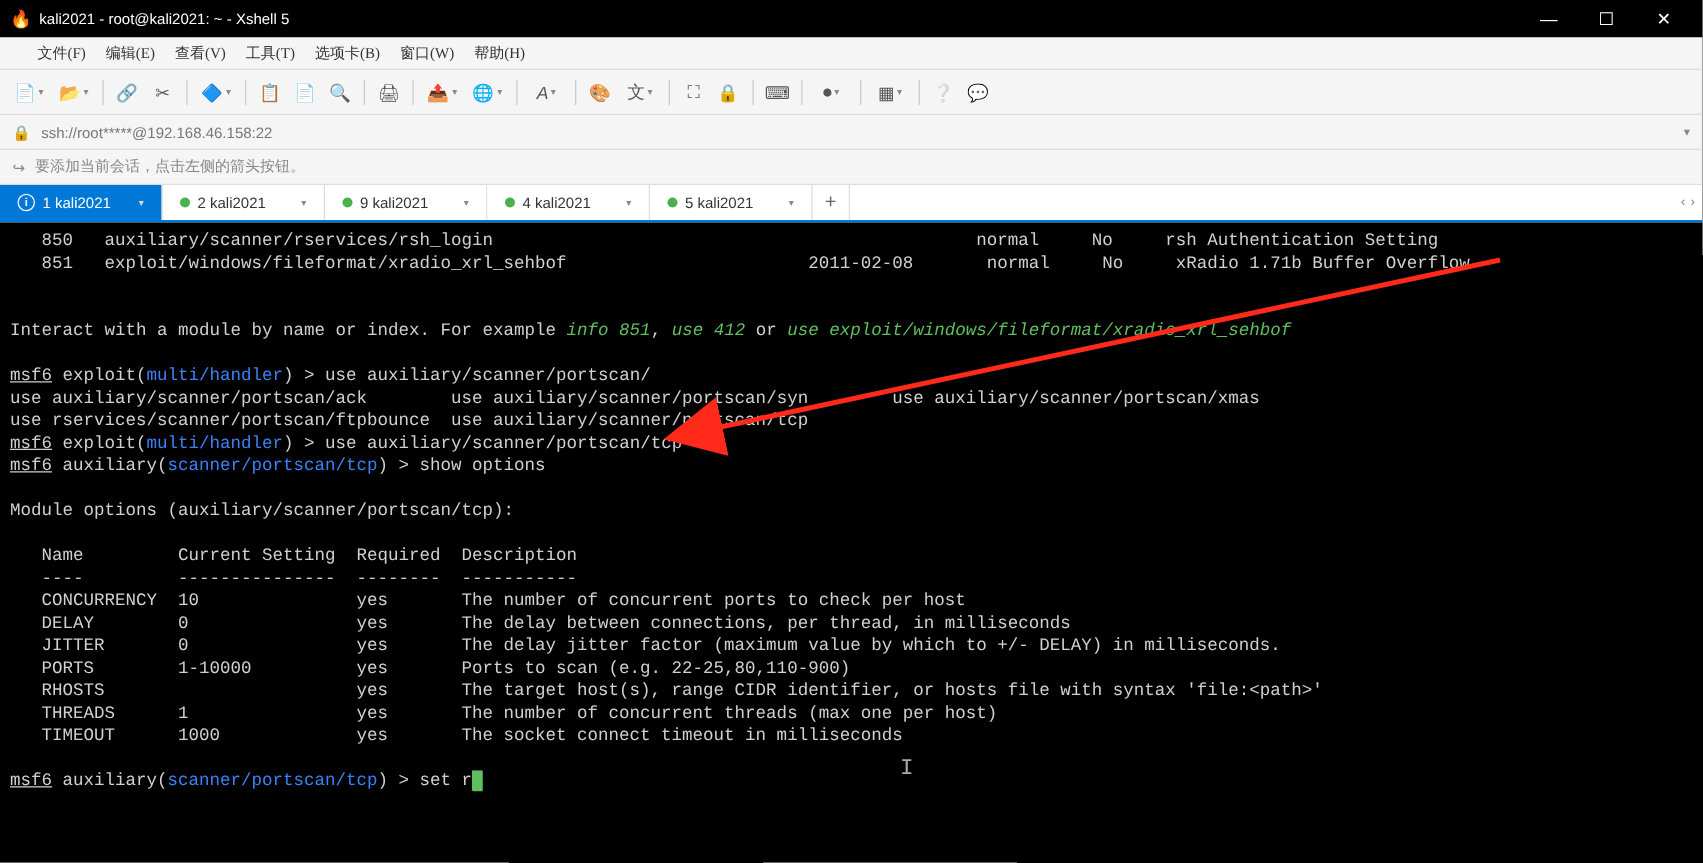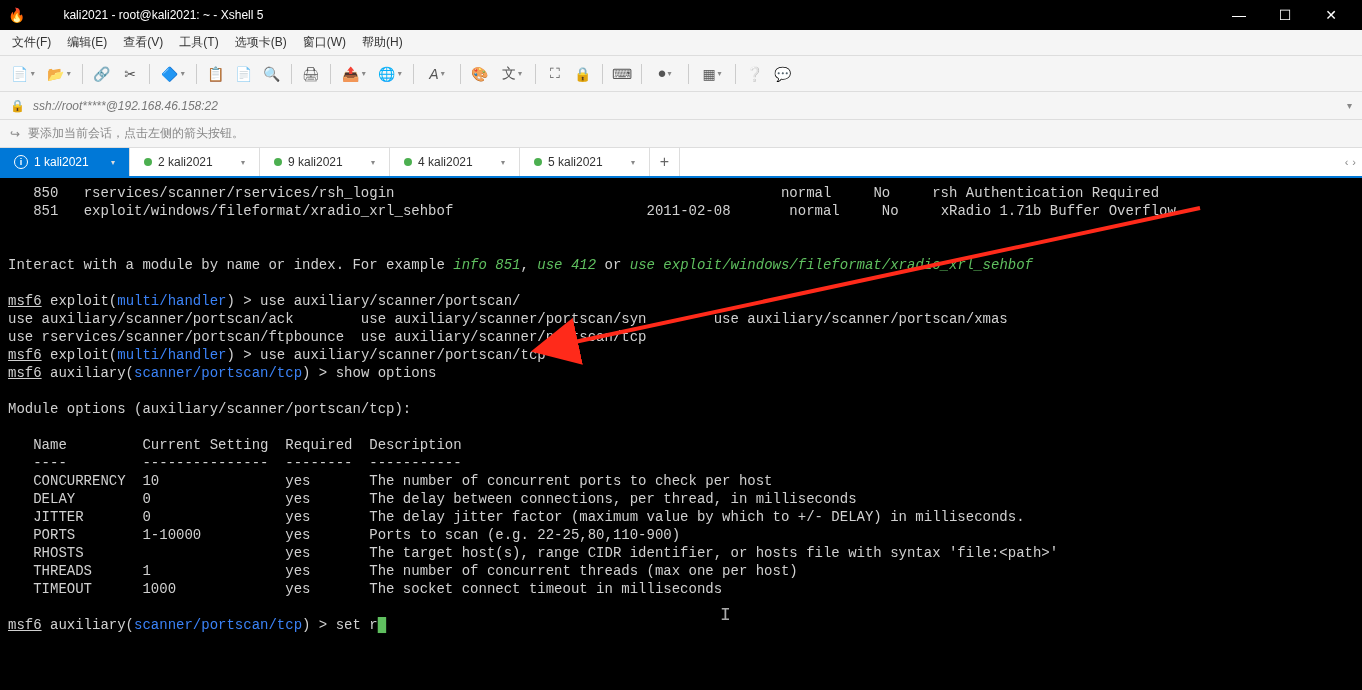--- a/index.html
+++ b/index.html
@@ -1,39 +1,39 @@
 <!DOCTYPE html>
 <html><head>
 <meta charset="utf-8">
 <style>
 * { margin: 0; padding: 0; box-sizing: border-box; }
 body { font-family: "Segoe UI", Tahoma, sans-serif; background: #fff; width: 1362px; height: 690px; overflow: hidden; position: relative; }
 
 
 .titlebar { background: #000; color: #fff; height: 30px; display: flex; align-items: center; padding: 0 8px; font-size: 12px; }
 .titlebar .icon-flame { color: #e06c3a; margin-right: 6px; font-size: 14px; }
-.titlebar .title-text { flex: 1; margin-left: 32px; }
+.titlebar .title-text { flex: 1; }
 .titlebar .win-controls { display: flex; gap: 0; }
 .titlebar .win-btn { width: 46px; height: 30px; display: flex; align-items: center; justify-content: center; color: #fff; font-size: 14px; cursor: pointer; }
 
 
-.menubar { background: #f5f5f5; height: 26px; display: flex; align-items: center; padding: 0 4px; font-size: 12px; border-bottom: 1px solid #ddd; }
+.menubar { background: #f5f5f5; height: 26px; display: flex; align-items: center; padding: 0 22px; font-size: 12px; border-bottom: 1px solid #ddd; font-family: Liberation Serif, serif; }
 .menubar .menu-item { padding: 3px 8px; cursor: pointer; color: #333; }
 
 
 .toolbar { background: #f5f5f5; height: 36px; display: flex; align-items: center; padding: 0 6px; gap: 2px; border-bottom: 1px solid #ddd; }
 .toolbar .tb-btn { width: 26px; height: 26px; display: flex; align-items: center; justify-content: center; color: #555; font-size: 14px; cursor: pointer; border-radius: 3px; }
 .toolbar .tb-btn.dd { width: 34px; }
 .toolbar .tb-sep { width: 1px; height: 20px; background: #ccc; margin: 0 4px; }
 .toolbar .dd-arrow { font-size: 8px; margin-left: 2px; color: #888; }
 
 
 .addressbar { background: #f5f5f5; height: 28px; display: flex; align-items: center; padding: 0 10px; font-size: 12px; color: #777; border-bottom: 1px solid #ddd; }
 .addressbar .lock { margin-right: 8px; }
-.addressbar .addr-text { flex: 1; font-style: italic; }
+.addressbar .addr-text { flex: 1; }
 .addressbar .addr-dd { font-size: 10px; color: #888; }
 
 
 .infobar { background: #f5f5f5; height: 28px; display: flex; align-items: center; padding: 0 10px; font-size: 12px; color: #888; border-bottom: 1px solid #ddd; }
 .infobar .info-icon { margin-right: 8px; }
 
 
 .tabstrip { background: #fff; height: 30px; display: flex; align-items: stretch; border-bottom: 2px solid #0078d7; position: relative; }
 .tab { display: flex; align-items: center; padding: 0 14px; font-size: 12px; color: #333; border-right: 1px solid #ddd; cursor: pointer; gap: 6px; min-width: 130px; background: #fff; }
 .tab.active { background: #0078d7; color: #fff; }
@@ -155,21 +155,21 @@
     <span>5 kali2021</span>
     <span class="tab-dd">▾</span>
   </div>
   <div class="tab-add">+</div>
   <div class="tab-nav">
     <span>‹</span>
     <span>›</span>
   </div>
 </div>
 
-<div class="terminal"><span>   850   </span><span>rservices/scanner/rservices/rsh_login</span>                                              <span>normal</span>     <span>No</span>     <span>rsh Authentication Required</span>
+<div class="terminal"><span>   850   </span><span>auxiliary/scanner/rservices/rsh_login</span>                                              <span>normal</span>     <span>No</span>     <span>rsh Authentication Setting</span>
 <span>   851   </span><span>exploit/windows/fileformat/xradio_xrl_sehbof</span>                       <span>2011-02-08</span>       <span>normal</span>     <span>No</span>     <span>xRadio 1.71b Buffer Overflow</span>
 
 
 <span>Interact with a module by name or index. For example </span><span class="t-green">info 851</span><span>, </span><span class="t-green">use 412</span><span> or </span><span class="t-green">use exploit/windows/fileformat/xradio_xrl_sehbof</span>
 
 <span class="t-under">msf6</span><span> exploit(</span><span class="t-red">multi/handler</span><span>) &gt; </span><span>use auxiliary/scanner/portscan/</span>
 <span>use auxiliary/scanner/portscan/ack        </span><span>use auxiliary/scanner/portscan/syn        </span><span>use auxiliary/scanner/portscan/xmas</span>
 <span>use rservices/scanner/portscan/ftpbounce  </span><span>use auxiliary/scanner/portscan/tcp</span>
 <span class="t-under">msf6</span><span> exploit(</span><span class="t-red">multi/handler</span><span>) &gt; </span><span>use auxiliary/scanner/portscan/tcp</span>
 <span class="t-under">msf6</span><span> auxiliary(</span><span class="t-red">scanner/portscan/tcp</span><span>) &gt; </span><span>show options</span>

